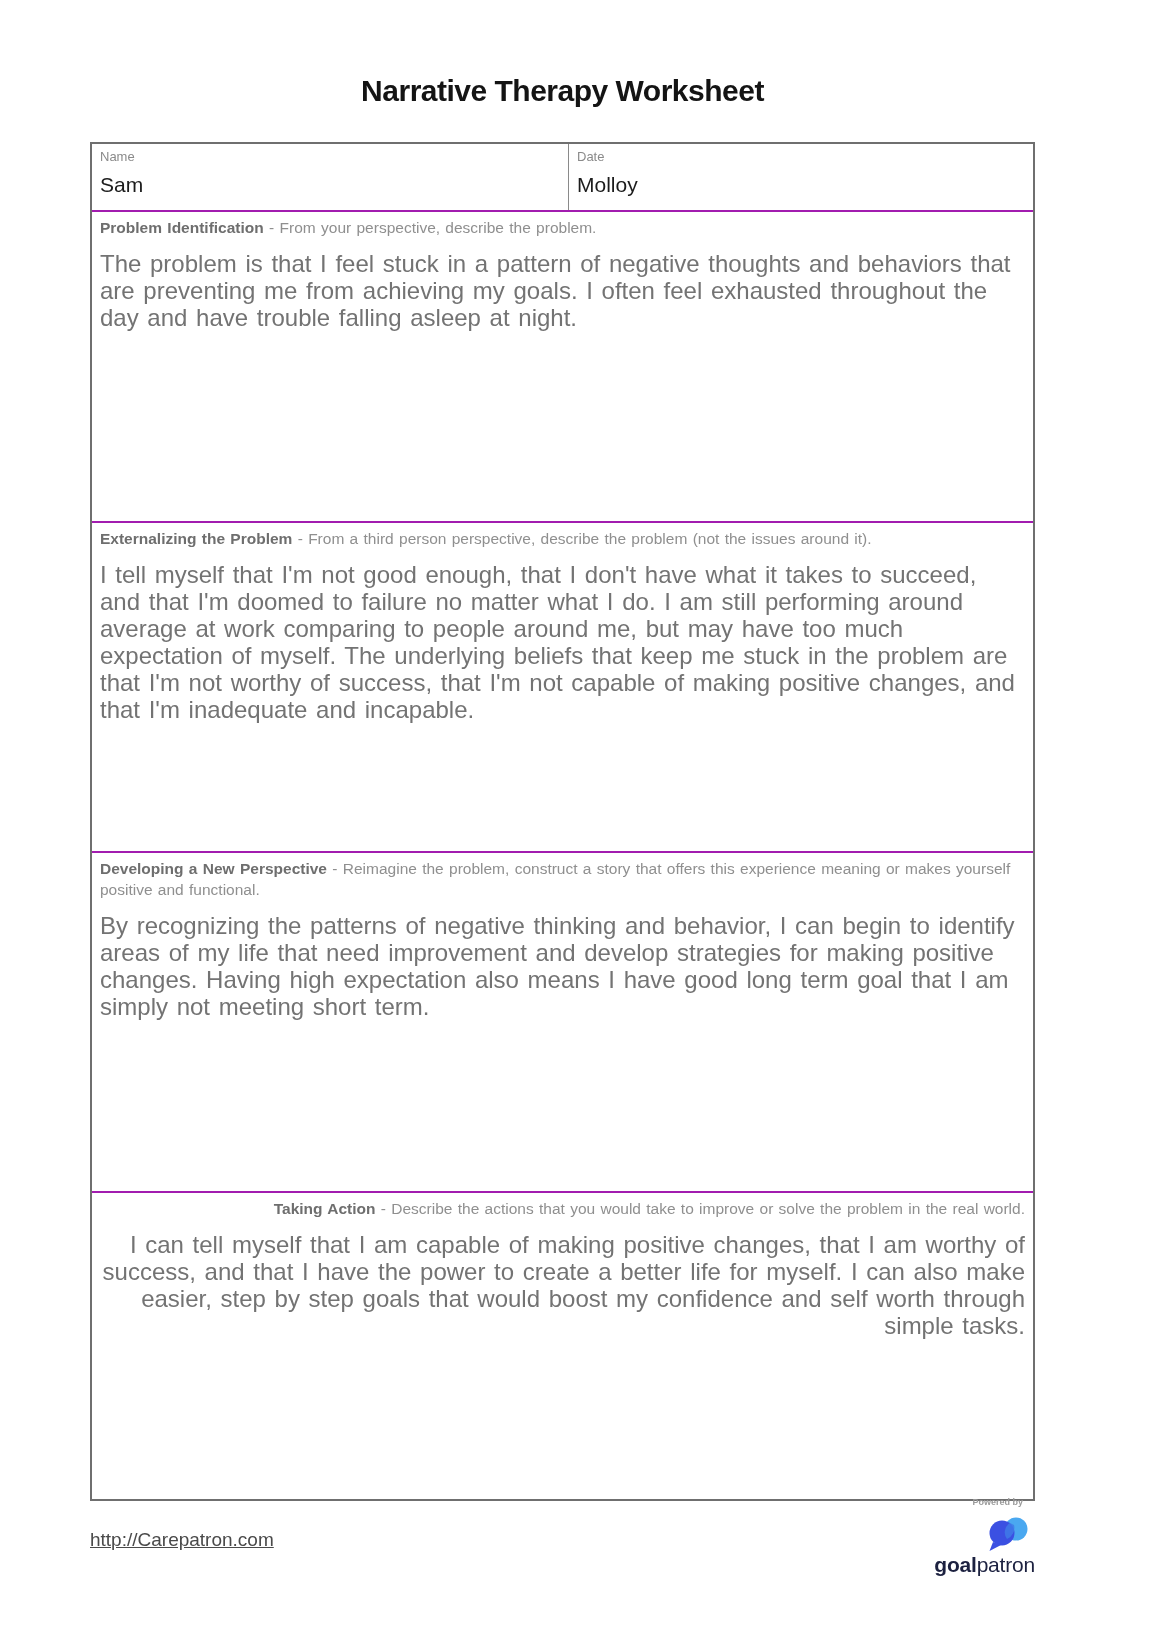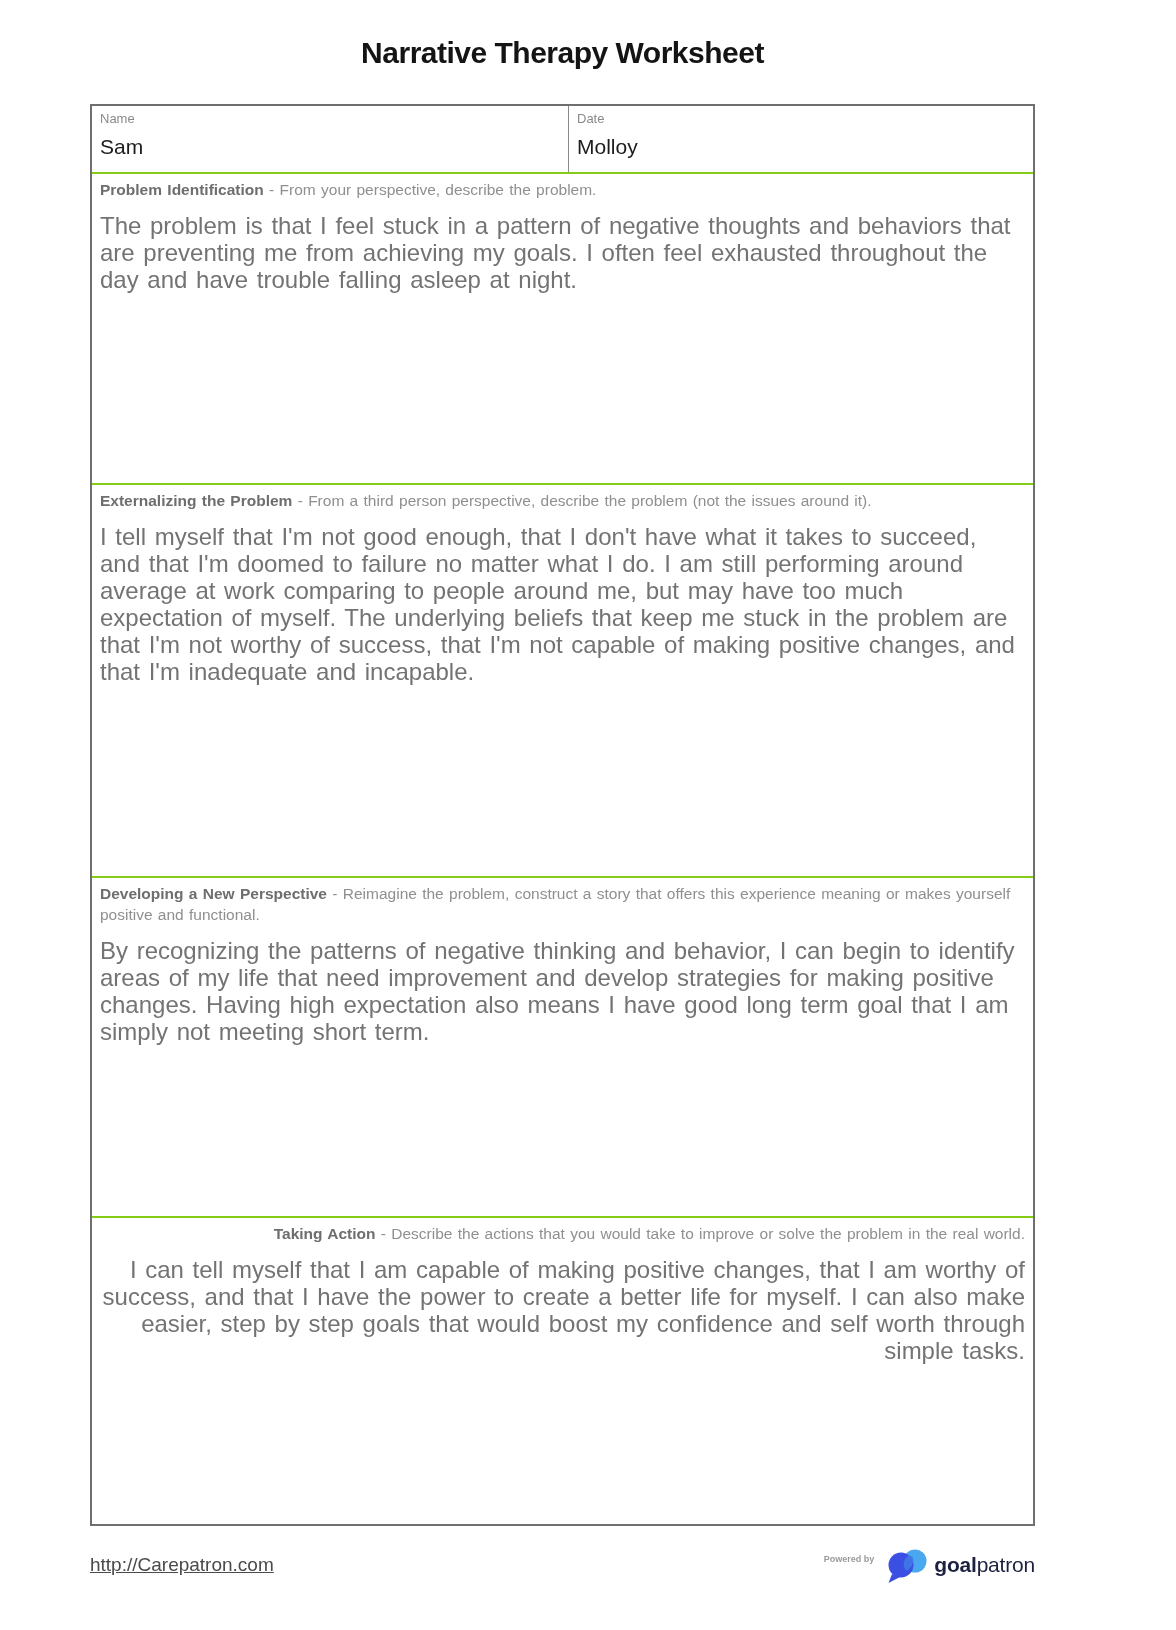--- a/index.html
+++ b/index.html
@@ -12,21 +12,21 @@
   .page {
     position: relative;
     width: 1176px;
     height: 1630px;
     background: #ffffff;
     overflow: hidden;
   }
   .content {
     width: 945px;
     margin-left: 90px;
-    padding-top: 36px;
+    padding-top: 74px;
     box-sizing: border-box;
   }
   .title {
     margin: 0 0 34px 0;
     text-align: center;
     font-size: 30px;
     font-weight: 700;
     letter-spacing: -0.5px;
     color: #141414;
   }
@@ -56,25 +56,25 @@
     line-height: 15px;
   }
   .field-value {
     font-size: 21px;
     color: #1c1c1c;
     line-height: 25px;
     margin-top: 8px;
     word-spacing: 2px;
   }
   .section {
-    border-top: 2px solid #84cc16;
+    border-top: 2px solid #a21caf;
     padding: 5px 8px 0 8px;
   }
   .sec-1 { height: 311px; }
-  .sec-2 { height: 393px; }
+  .sec-2 { height: 330px; }
   .sec-3 { height: 340px; }
   .sec-4 { height: 308px; text-align: right; }
   .sec-header {
     font-size: 15.5px;
     line-height: 21px;
     color: #8f8f8f;
     word-spacing: 1px;
   }
   .sec-title {
     font-weight: 700;
@@ -98,21 +98,22 @@
   }
   .site-link {
     font-size: 19px;
     color: #4a4a4a;
     text-decoration: underline;
     word-spacing: 1px;
     cursor: pointer;
   }
   .powered {
     display: flex;
-    align-items: center;
+    align-items: flex-end;
+    flex-direction: column;
   }
   .powered-label {
     font-size: 9px;
     font-weight: 700;
     color: #9a9a9a;
     margin-right: 12px;
     position: relative;
     top: -6px;
   }
   .logo-icon {

